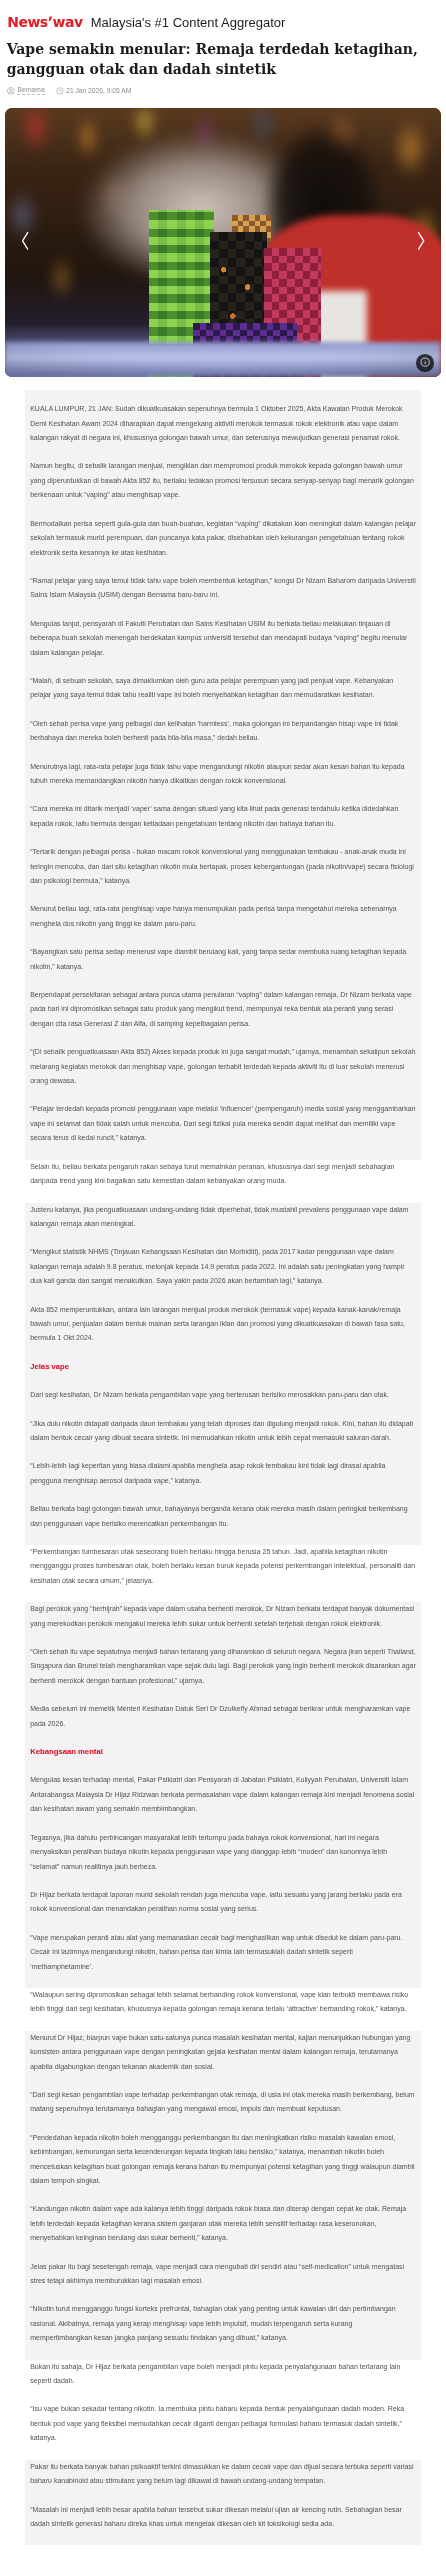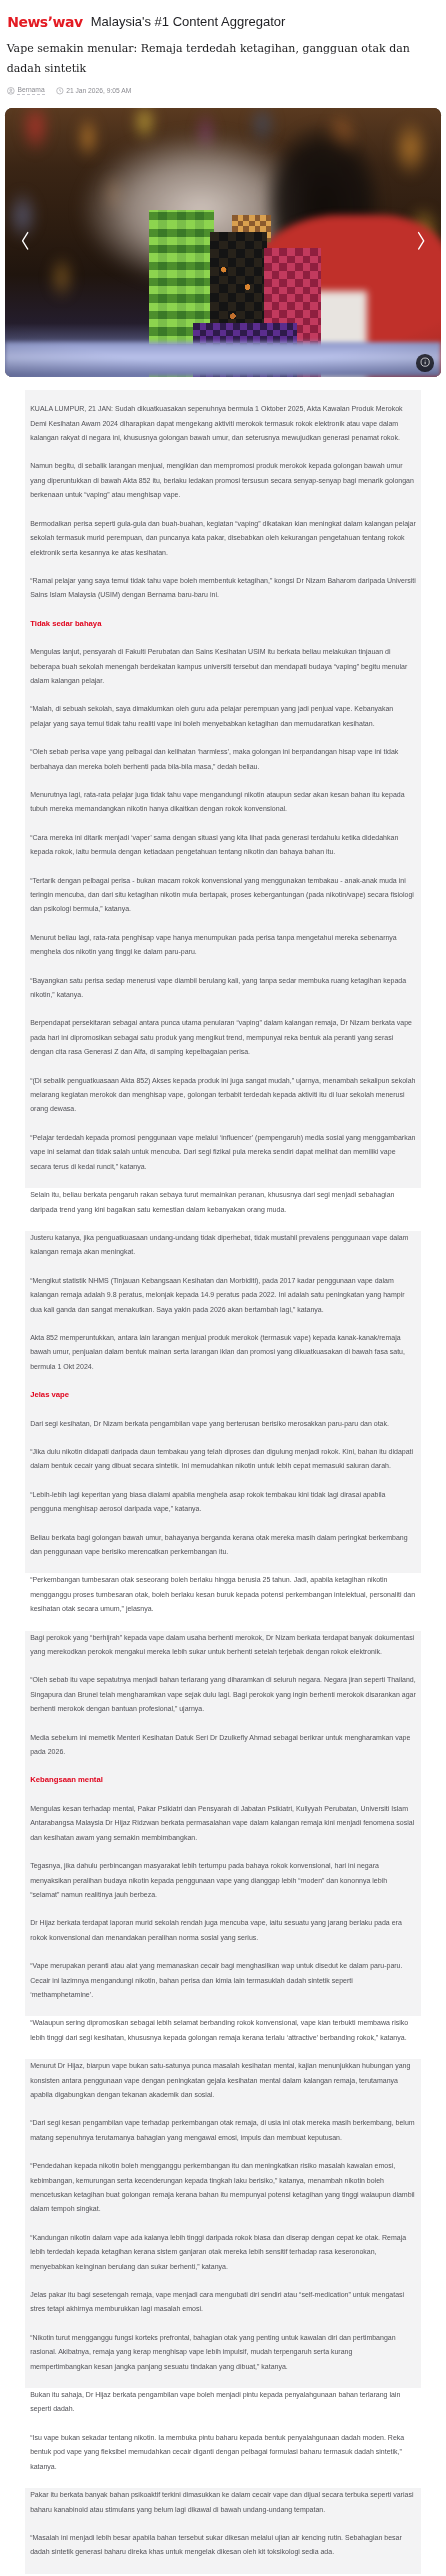--- a/index.html
+++ b/index.html
@@ -1,22 +1,22 @@
 <!DOCTYPE html>
 <html style="font-size:8.2px"><head>
 <meta charset="utf-8">
 <style>
   html,body{margin:0;padding:0;background:#fff;}
   body{width:446px;font-family:"Liberation Sans",sans-serif;-webkit-font-smoothing:antialiased;}
   
-  .site-header{display:flex;align-items:flex-start;gap:8.2px;padding:14px 8.2px 0 7.2px;}
+  .site-header{display:flex;align-items:flex-end;gap:8.2px;padding:14px 8.2px 0 7.2px;}
   .logo{font-family:"DejaVu Sans",sans-serif;font-size:14px;font-weight:800;color:#e31b23;letter-spacing:-0.5px;cursor:pointer;}
   .tagline{font-size:13px;color:#1f1f23;}
   
-  .title{font-family:"DejaVu Serif","Liberation Serif",serif;font-size:11px;line-height:20px;font-weight:400;color:#1d1d1f;margin:8.8px 15.5px 0 6.7px;}
+  .title{font-family:"DejaVu Serif","Liberation Serif",serif;font-size:14px;line-height:20px;font-weight:700;color:#1d1d1f;margin:8.8px 15.5px 0 6.7px;}
   .byline{display:flex;align-items:center;gap:11.3px;margin:7.7px 0 0 7.2px;color:#8b8b91;font-size:6.7px;}
   .byline-item{display:inline-flex;align-items:center;gap:2.6px;}
   .src-name{border-bottom:0.5px dashed #c3c3c9;padding-bottom:1px;cursor:pointer;}
   .byline svg{display:block;}
   
   .hero{position:relative;margin:12.4px 5.2px 0;height:269px;border-radius:7.2px;overflow:hidden;background:#2a1c12;}
   .hero>div{position:absolute;}
   .l-base{inset:0;background:linear-gradient(180deg,#5a3a20 0%,#3a2515 22%,#2c1c10 45%,#20150e 62%,#241d2c 80%,#5f648f 90%,#7d86b8 100%);}
   .l-bokeh{inset:0;filter:blur(5.7px);background:
     radial-gradient(21.6px 39px at 7% 7%,#c2342ecc,transparent 70%),
@@ -140,23 +140,20 @@
     <div class="blk">
       <p class="pt">Namun begitu, di sebalik larangan menjual, mengiklan dan mempromosi produk merokok kepada golongan bawah umur yang diperuntukkan di bawah Akta 852 itu, berlaku ledakan promosi tersusun secara senyap-senyap bagi menarik golongan berkenaan untuk “vaping” atau menghisap vape.</p>
     </div>
     <div class="blk">
       <p class="pt">Bermodalkan perisa seperti gula-gula dan buah-buahan, kegiatan “vaping” dikatakan kian meningkat dalam kalangan pelajar sekolah termasuk murid perempuan, dan puncanya kata pakar, disebabkan oleh kekurangan pengetahuan tentang rokok elektronik serta kesannya ke atas kesihatan.</p>
     </div>
     <div class="blk">
       <p class="pt">“Ramai pelajar yang saya temui tidak tahu vape boleh membentuk ketagihan,” kongsi Dr Nizam Baharom daripada Universiti Sains Islam Malaysia (USIM) dengan Bernama baru-baru ini.</p>
     </div>
     <div class="blk">
-      <p class="pt h">Tidak sedar bahaya</p>
-    </div>
-    <div class="blk">
       <p class="pt">Mengulas lanjut, pensyarah di Fakulti Perubatan dan Sains Kesihatan USIM itu berkata beliau melakukan tinjauan di beberapa buah sekolah menengah berdekatan kampus universiti tersebut dan mendapati budaya “vaping” begitu menular dalam kalangan pelajar.</p>
     </div>
     <div class="blk">
       <p class="pt">“Malah, di sebuah sekolah, saya dimaklumkan oleh guru ada pelajar perempuan yang jadi penjual vape. Kebanyakan pelajar yang saya temui tidak tahu realiti vape ini boleh menyebabkan ketagihan dan memudaratkan kesihatan.</p>
     </div>
     <div class="blk">
       <p class="pt">“Oleh sebab perisa vape yang pelbagai dan kelihatan ‘harmless’, maka golongan ini berpandangan hisap vape ini tidak berbahaya dan mereka boleh berhenti pada bila-bila masa,” dedah beliau.</p>
     </div>
     <div class="blk">
       <p class="pt">Menurutnya lagi, rata-rata pelajar juga tidak tahu vape mengandungi nikotin ataupun sedar akan kesan bahan itu kepada tubuh mereka memandangkan nikotin hanya dikaitkan dengan rokok konvensional.</p>

